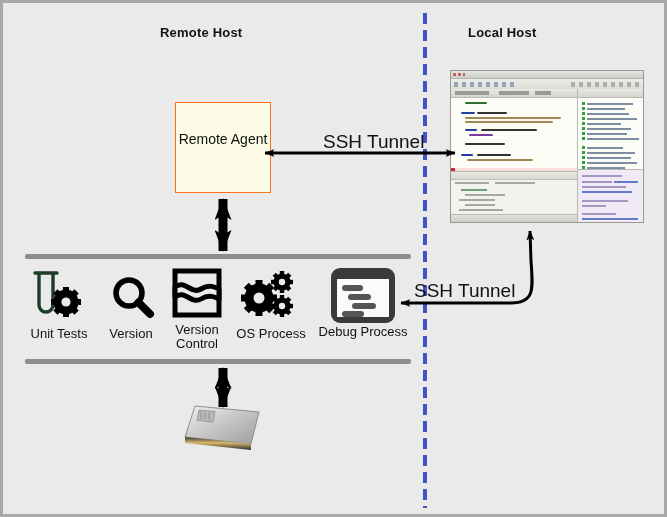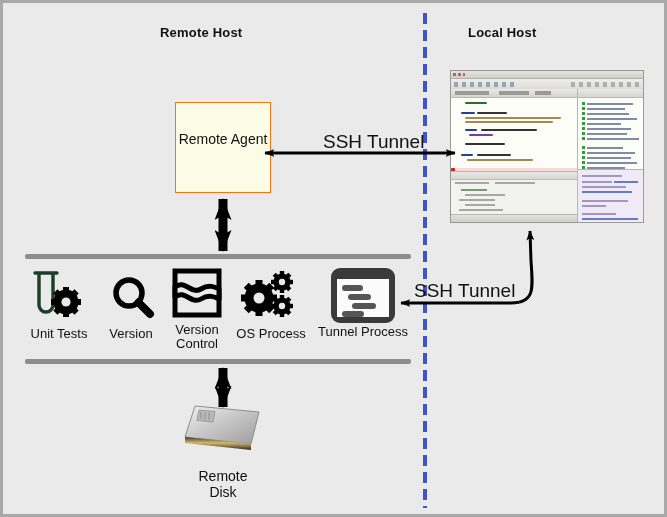--- a/index.html
+++ b/index.html
@@ -507,21 +507,21 @@
         <g transform="translate(14,1)">
           <rect x="0" y="0" width="64" height="55" rx="9" fill="#3a3a3a"></rect>
           <rect x="6" y="11" width="52" height="38" fill="#fbfbfb"></rect>
           <rect x="11" y="17" width="21" height="6" rx="3" fill="#555"></rect>
           <rect x="17" y="26" width="23" height="6" rx="3" fill="#555"></rect>
           <rect x="21" y="35" width="24" height="6" rx="3" fill="#555"></rect>
           <rect x="11" y="43" width="22" height="6" rx="3" fill="#555"></rect>
         </g>
       </svg>
     </div>
-    <div class="tool-label">Tunnel Process</div>
+    <div class="tool-label">Debug Process</div>
   </div>
 
   <div id="remote-disk">
     <div>
       <svg width="96" height="62" viewBox="0 0 96 62">
         <defs>
           <linearGradient id="diskTop" x1="0" y1="0" x2="1" y2="1">
             <stop offset="0%" stop-color="#f2f2f2"></stop>
             <stop offset="45%" stop-color="#c9c9c9"></stop>
             <stop offset="100%" stop-color="#9d9d9d"></stop>
@@ -531,22 +531,20 @@
             <stop offset="45%" stop-color="#d8b86a"></stop>
             <stop offset="100%" stop-color="#2a2a2a"></stop>
           </linearGradient>
         </defs>
         <path d="M20,8 L84,14 L76,46 L10,39 Z" fill="url(#diskTop)" stroke="#8d8d8d" stroke-width="1"></path>
         <path d="M10,39 L76,46 L76,52 L10,45 Z" fill="url(#diskFront)"></path>
         <path d="M24,12 L40,13.5 L38,24 L22,22.5 Z" fill="#b9b9b9" stroke="#8f8f8f" stroke-width="0.8"></path>
         <path d="M26,14 L26,21 M30,14.4 L30,21.4 M34,14.8 L34,21.8" stroke="#8f8f8f" stroke-width="1" fill="none"></path>
       </svg>
     </div>
-    <div class="disk-label">Remote
-Disk</div>
   </div>
 
   <svg id="arrows">
     <defs>
       <marker id="ah" markerWidth="10" markerHeight="8" refX="9.4" refY="4" orient="auto" markerUnits="userSpaceOnUse">
         <path d="M0,0 L10,4 L0,8 L2.4,4 Z" fill="#000"></path>
       </marker>
       <marker id="ah-start" markerWidth="10" markerHeight="8" refX="0.6" refY="4" orient="auto" markerUnits="userSpaceOnUse">
         <path d="M10,0 L0,4 L10,8 L7.6,4 Z" fill="#000"></path>
       </marker>

